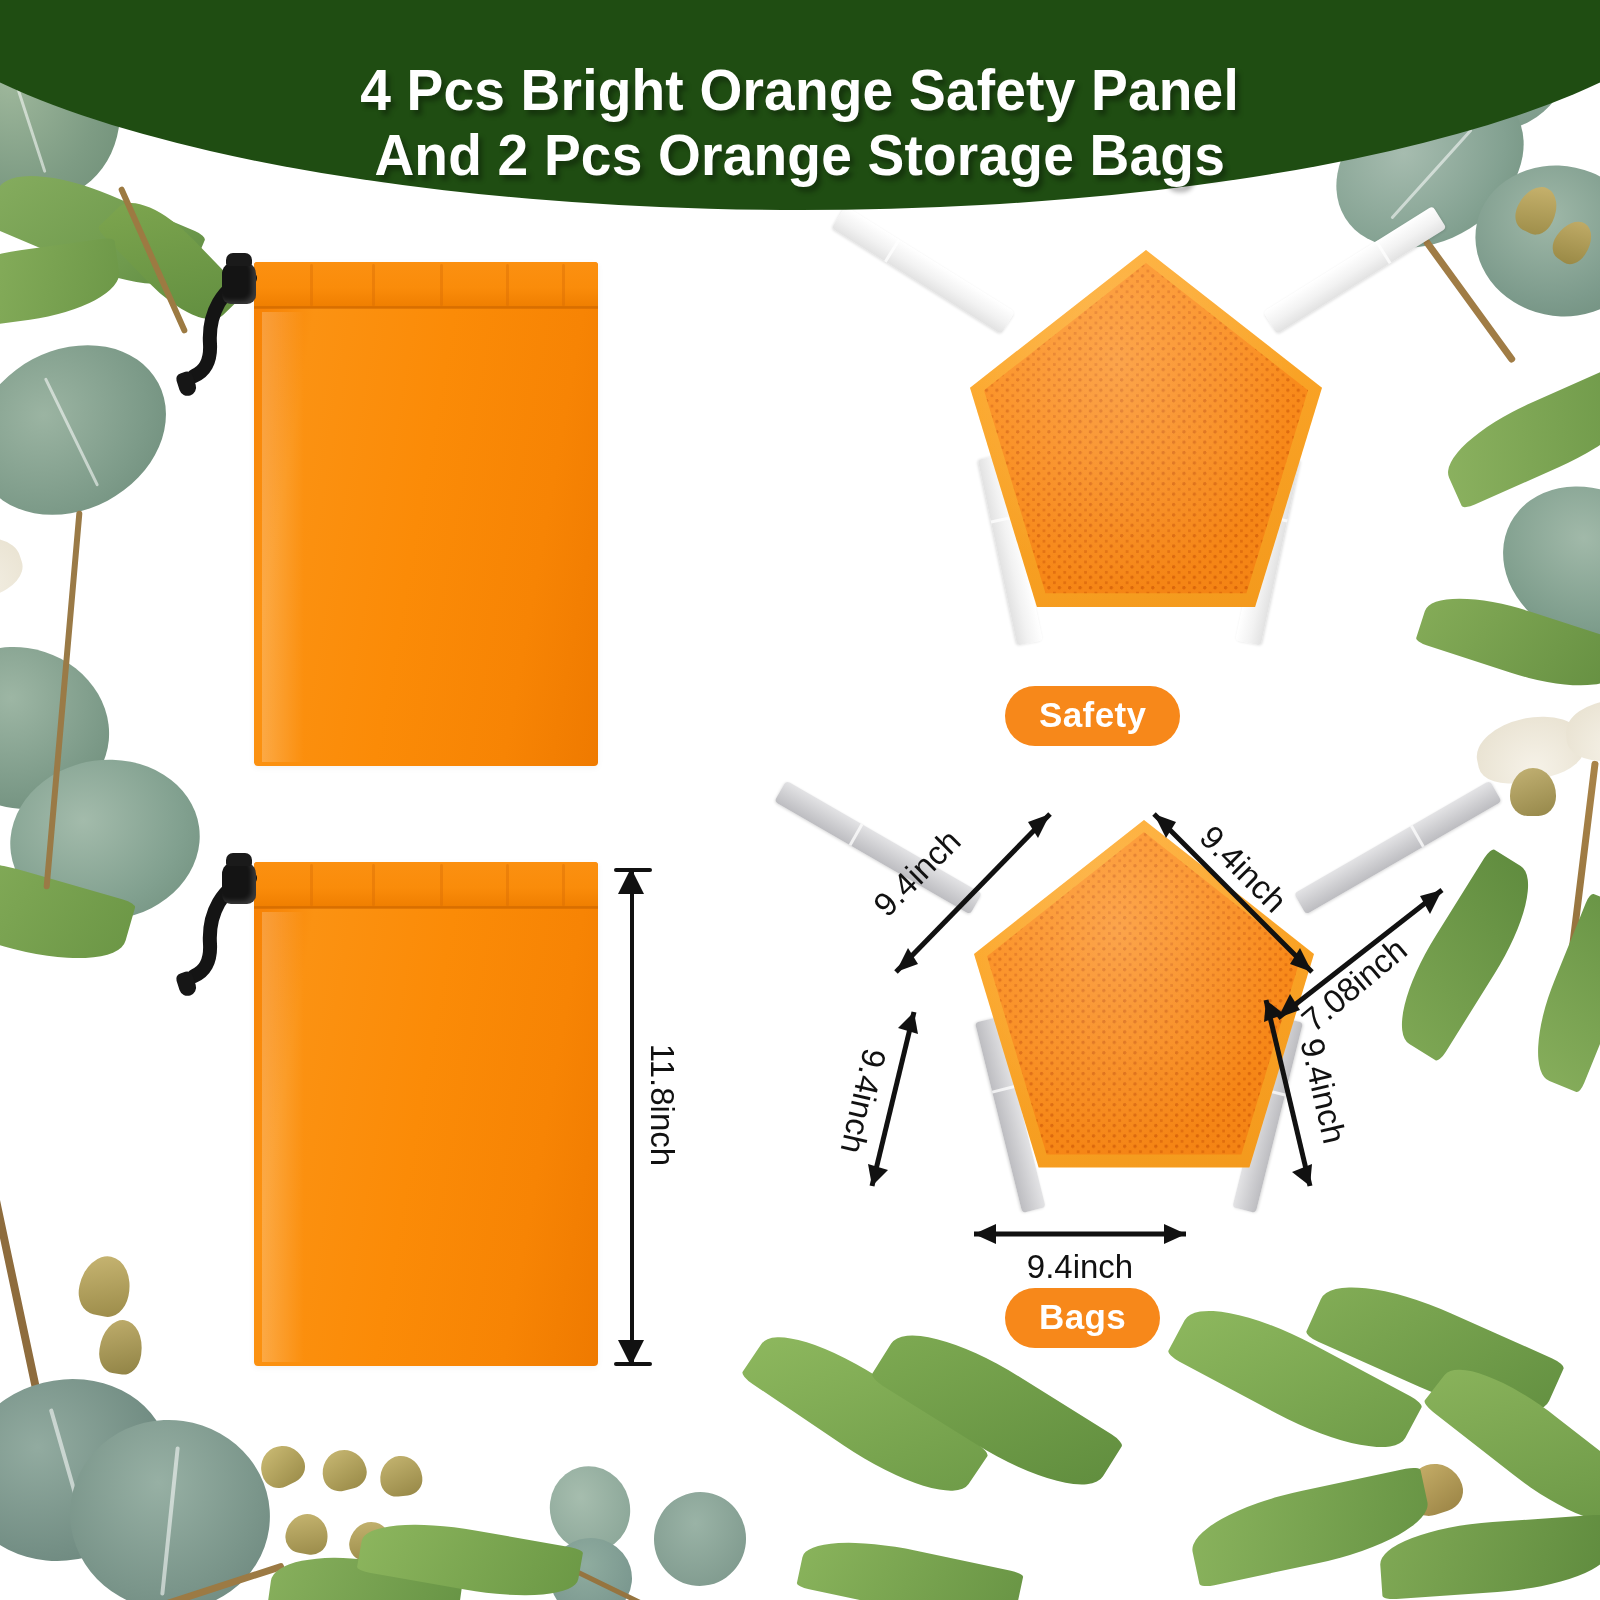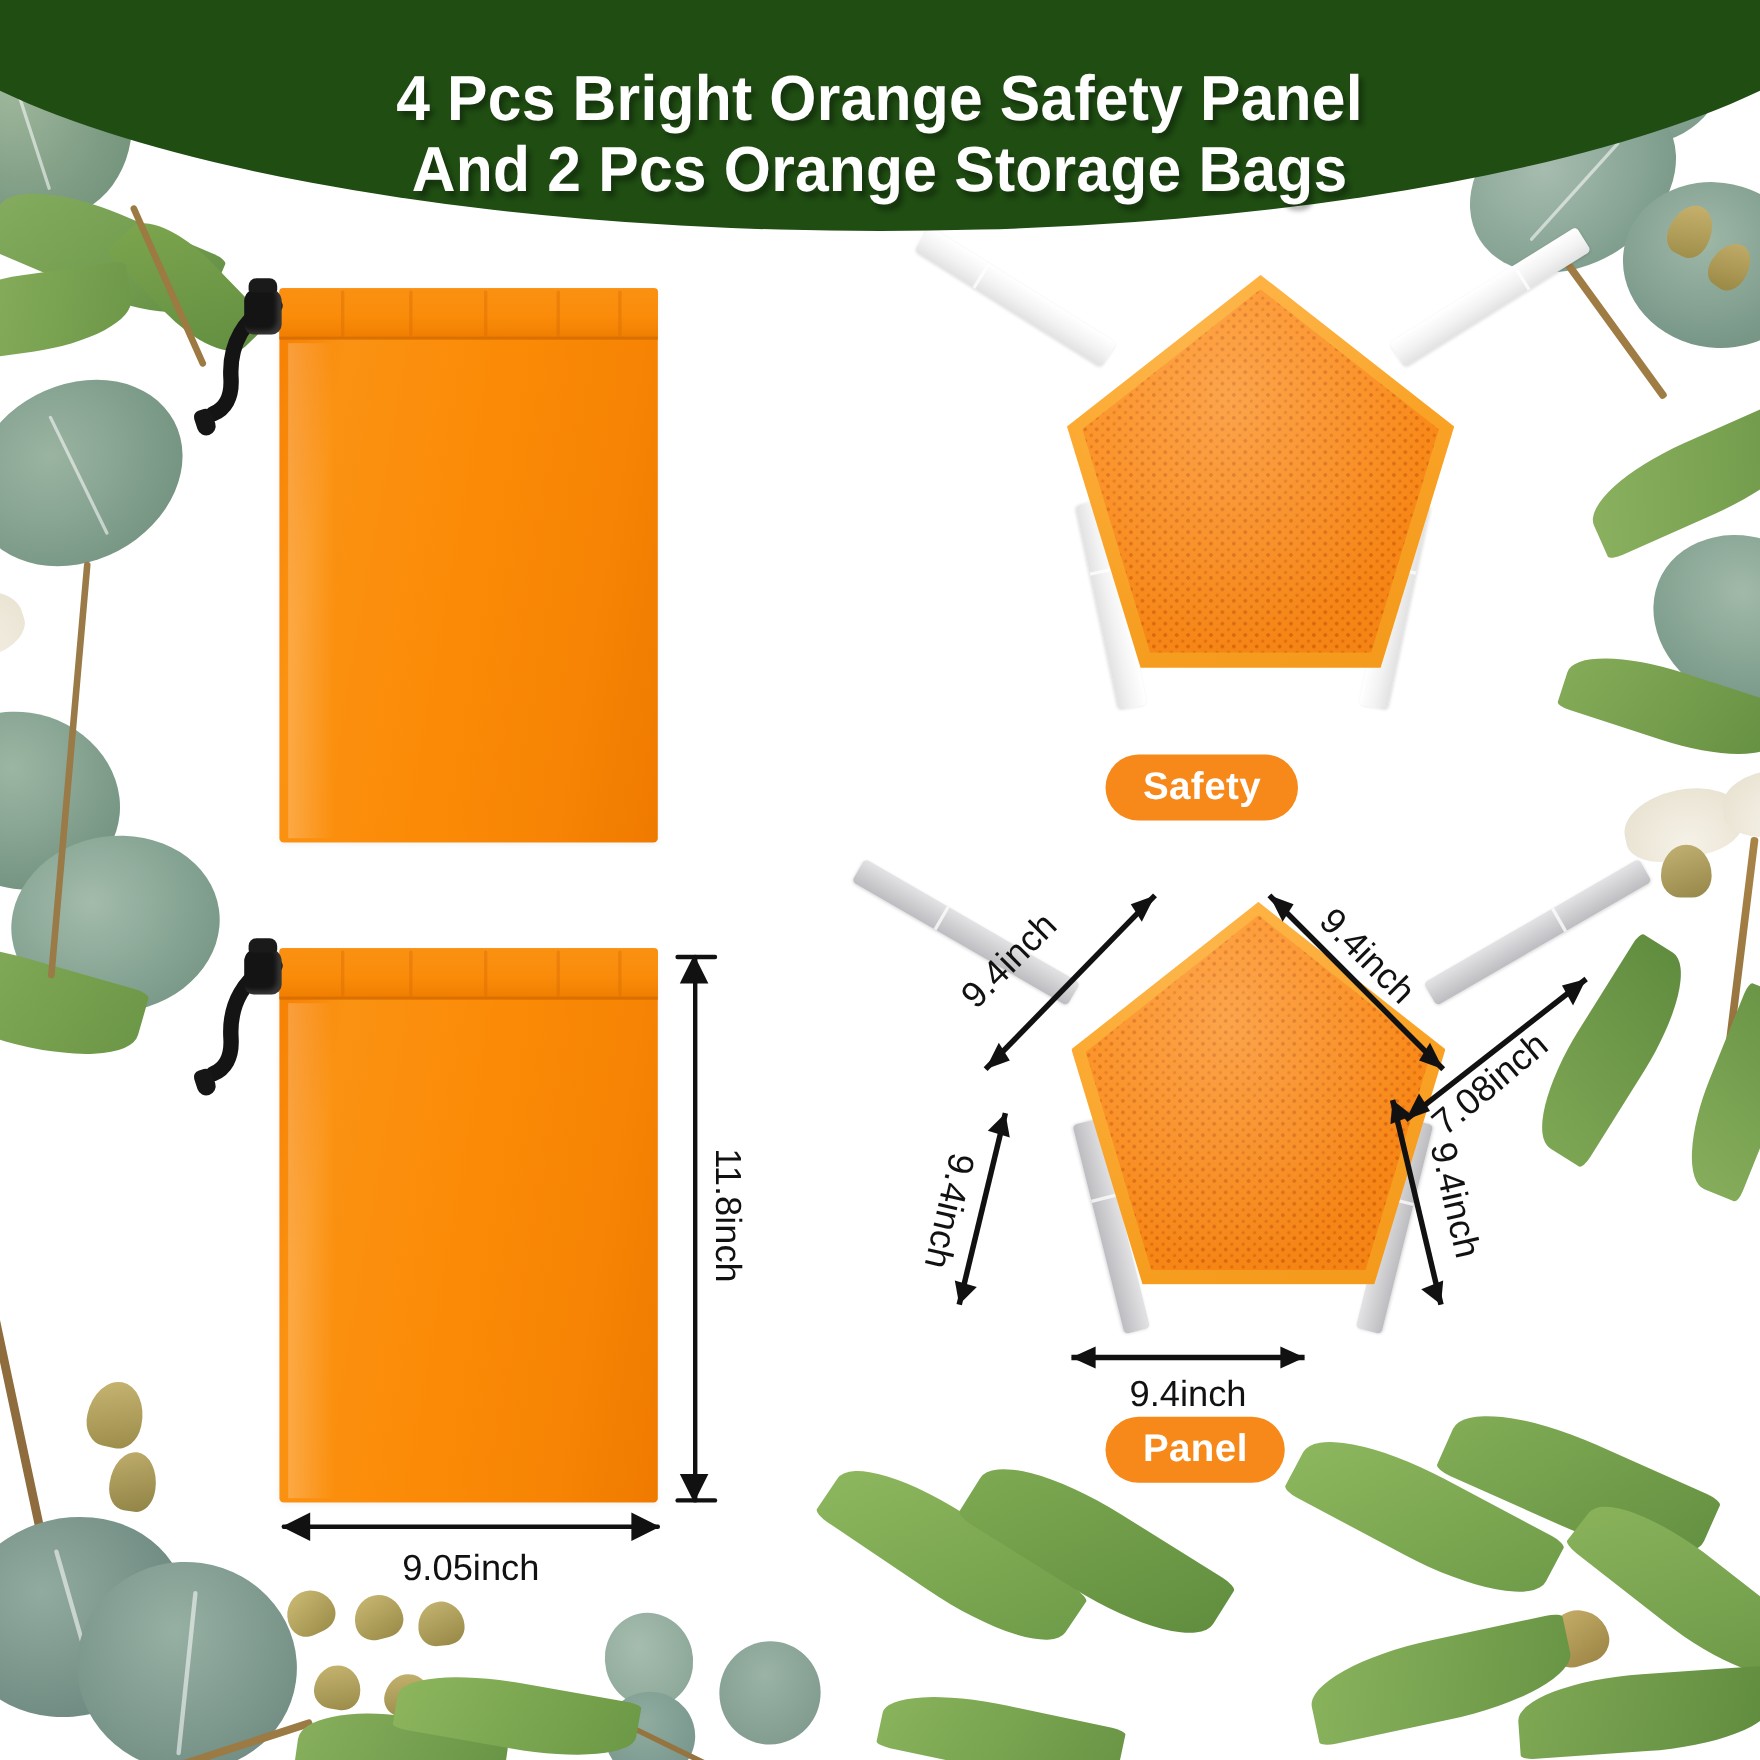--- a/index.html
+++ b/index.html
@@ -215,26 +215,20 @@
 
   <div class="dim" style="left:610px;top:862px;width:120px;height:510px;">
     <div class="dimline" style="left:20px;top:6px;width:4px;height:498px;"></div>
     <div class="dimline" style="left:4px;top:6px;width:38px;height:4px;"></div>
     <div class="dimline" style="left:4px;top:500px;width:38px;height:4px;"></div>
     <div class="arrowhead" style="left:8px;top:6px;border-left:13px solid transparent;border-right:13px solid transparent;border-bottom:26px solid #111;"></div>
     <div class="arrowhead" style="left:8px;top:478px;border-left:13px solid transparent;border-right:13px solid transparent;border-top:26px solid #111;"></div>
     <div class="dimlabel" style="left:-48px;top:224px;width:200px;text-align:center;transform:rotate(90deg);">11.8inch</div>
   </div>
 
-  <div class="dim" style="left:250px;top:1376px;width:356px;height:90px;">
-    <div class="dimline" style="left:6px;top:10px;width:344px;height:4px;"></div>
-    <div class="arrowhead" style="left:6px;top:-1px;border-top:13px solid transparent;border-bottom:13px solid transparent;border-right:26px solid #111;"></div>
-    <div class="arrowhead" style="left:324px;top:-1px;border-top:13px solid transparent;border-bottom:13px solid transparent;border-left:26px solid #111;"></div>
-    <div class="dimlabel" style="left:0;top:30px;width:356px;text-align:center;">9.05inch</div>
-  </div>
 
   <div class="panel-wrap" style="left:830px;top:250px;width:620px;height:500px;">
 
     <div class="strap front" style="left:-22px;top:60px;width:200px;height:26px;transform:rotate(32deg);transform-origin:100% 50%;">
       <div class="strap-seam" style="left:62px;"></div>
     </div>
     <div class="strap front" style="left:440px;top:60px;width:200px;height:26px;transform:rotate(-32deg);transform-origin:0% 50%;">
       <div class="strap-seam" style="left:132px;"></div>
     </div>
     <div class="strap front" style="left:10px;top:380px;width:190px;height:26px;transform:rotate(78deg);transform-origin:100% 50%;">
@@ -317,15 +311,15 @@
 
   <div class="dim" style="left:960px;top:1216px;width:240px;height:90px;">
     <svg width="240" height="40" style="overflow:visible;">
       <line x1="14" y1="18" x2="226" y2="18" stroke="#111" stroke-width="5"></line>
       <polygon points="14,18 36,8 36,28" fill="#111"></polygon>
       <polygon points="226,18 204,8 204,28" fill="#111"></polygon>
     </svg>
     <div class="dimlabel" style="left:0;top:32px;width:240px;text-align:center;">9.4inch</div>
   </div>
 
-  <div class="badge" style="left:1005px;top:1288px;">Panel</div>
+  <div class="badge" style="left:1005px;top:1288px;">Bags</div>
 
 </div>
 
 </body></html>

